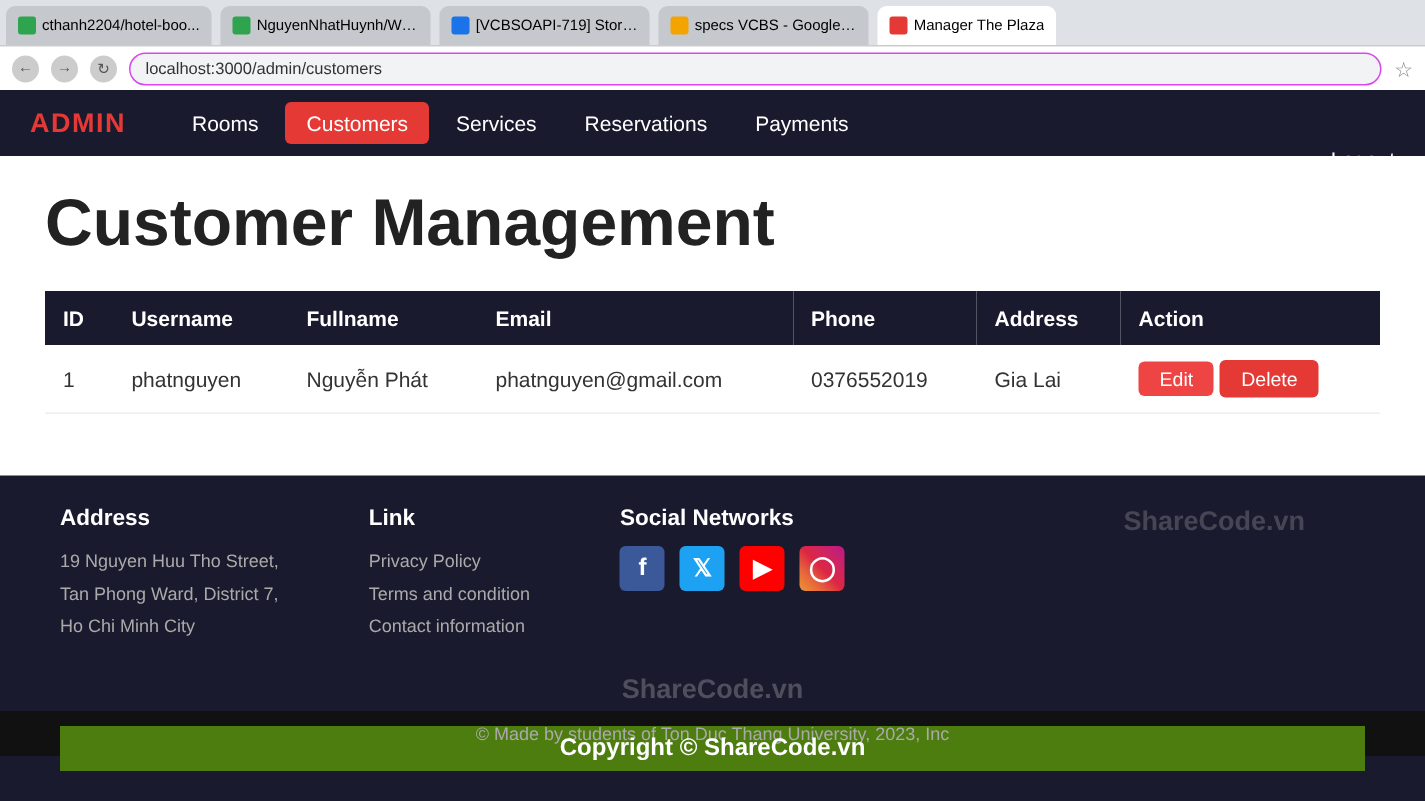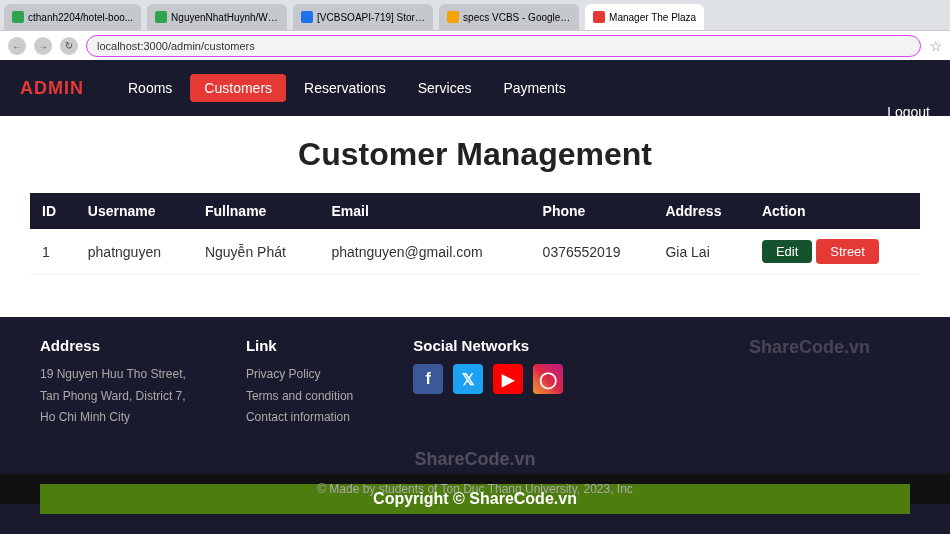--- a/index.html
+++ b/index.html
@@ -89,21 +89,21 @@
       display: flex;
       flex-direction: column;
     }
 
     
     .navbar {
       background: #1a1a2e;
       display: flex;
       align-items: center;
       padding: 0 20px;
-      height: 56px;
+      height: 44px;
       flex-shrink: 0;
     }
     .navbar-brand {
       color: #e53935;
       font-weight: bold;
       font-size: 18px;
       margin-right: 30px;
       letter-spacing: 1px;
     }
     .nav-links {
@@ -131,22 +131,22 @@
       margin-top: 47px;
     }
 
     
     .main-content {
       flex: 1;
       background: #fff;
       padding: 20px 30px;
     }
     .page-title {
-      text-align: center;
-      font-size: 32px;
+      text-align: left;
+      font-size: 44px;
       font-weight: bold;
       margin-bottom: 20px;
       color: #222;
     }
 
     
     table {
       width: 100%;
       border-collapse: collapse;
       font-size: 14px;
@@ -161,21 +161,21 @@
       font-weight: bold;
     }
     tbody tr {
       border-bottom: 1px solid #eee;
     }
     tbody td {
       padding: 10px 12px;
       color: #333;
     }
     .btn-edit {
-      background: #14532d;
+      background: #ef4444;
       color: #fff;
       border: none;
       padding: 4px 14px;
       border-radius: 4px;
       cursor: pointer;
       font-size: 13px;
       margin-right: 4px;
     }
     .btn-delete {
       background: #e53935;
@@ -304,22 +304,22 @@
 </div>
 
 <div class="page-content">
 
   <nav class="navbar">
     <span class="navbar-brand">ADMIN</span>
     <div class="nav-links">
 
     <span class="nav-link">Rooms</span>
         <span class="nav-link active">Customers</span>
+        <span class="nav-link">Services</span>
         <span class="nav-link">Reservations</span>
-        <span class="nav-link">Services</span>
         <span class="nav-link">Payments</span>
       </div>
     <span class="nav-logout">Logout</span>
   </nav>
 
   <div class="main-content">
     <h1 class="page-title">Customer Management</h1>
 
     <table>
       <thead>
@@ -336,21 +336,21 @@
       </thead>
       <tbody>
 
       <tr>
             <td>1</td>
             <td>phatnguyen</td>
             <td>Nguyễn Phát</td>
             <td>phatnguyen@gmail.com</td>
             <td>0376552019</td>
             <td>Gia Lai</td>
-            <td><button class="btn-edit">Edit</button><button class="btn-delete">Street</button></td>
+            <td><button class="btn-edit">Edit</button><button class="btn-delete">Delete</button></td>
           </tr>
         </tbody>
     </table>
   </div>
 
   <footer class="footer">
     <div class="footer-watermark">ShareCode.vn</div>
     <div class="footer-top">
       <div class="footer-section">
         <h4>Address</h4>

